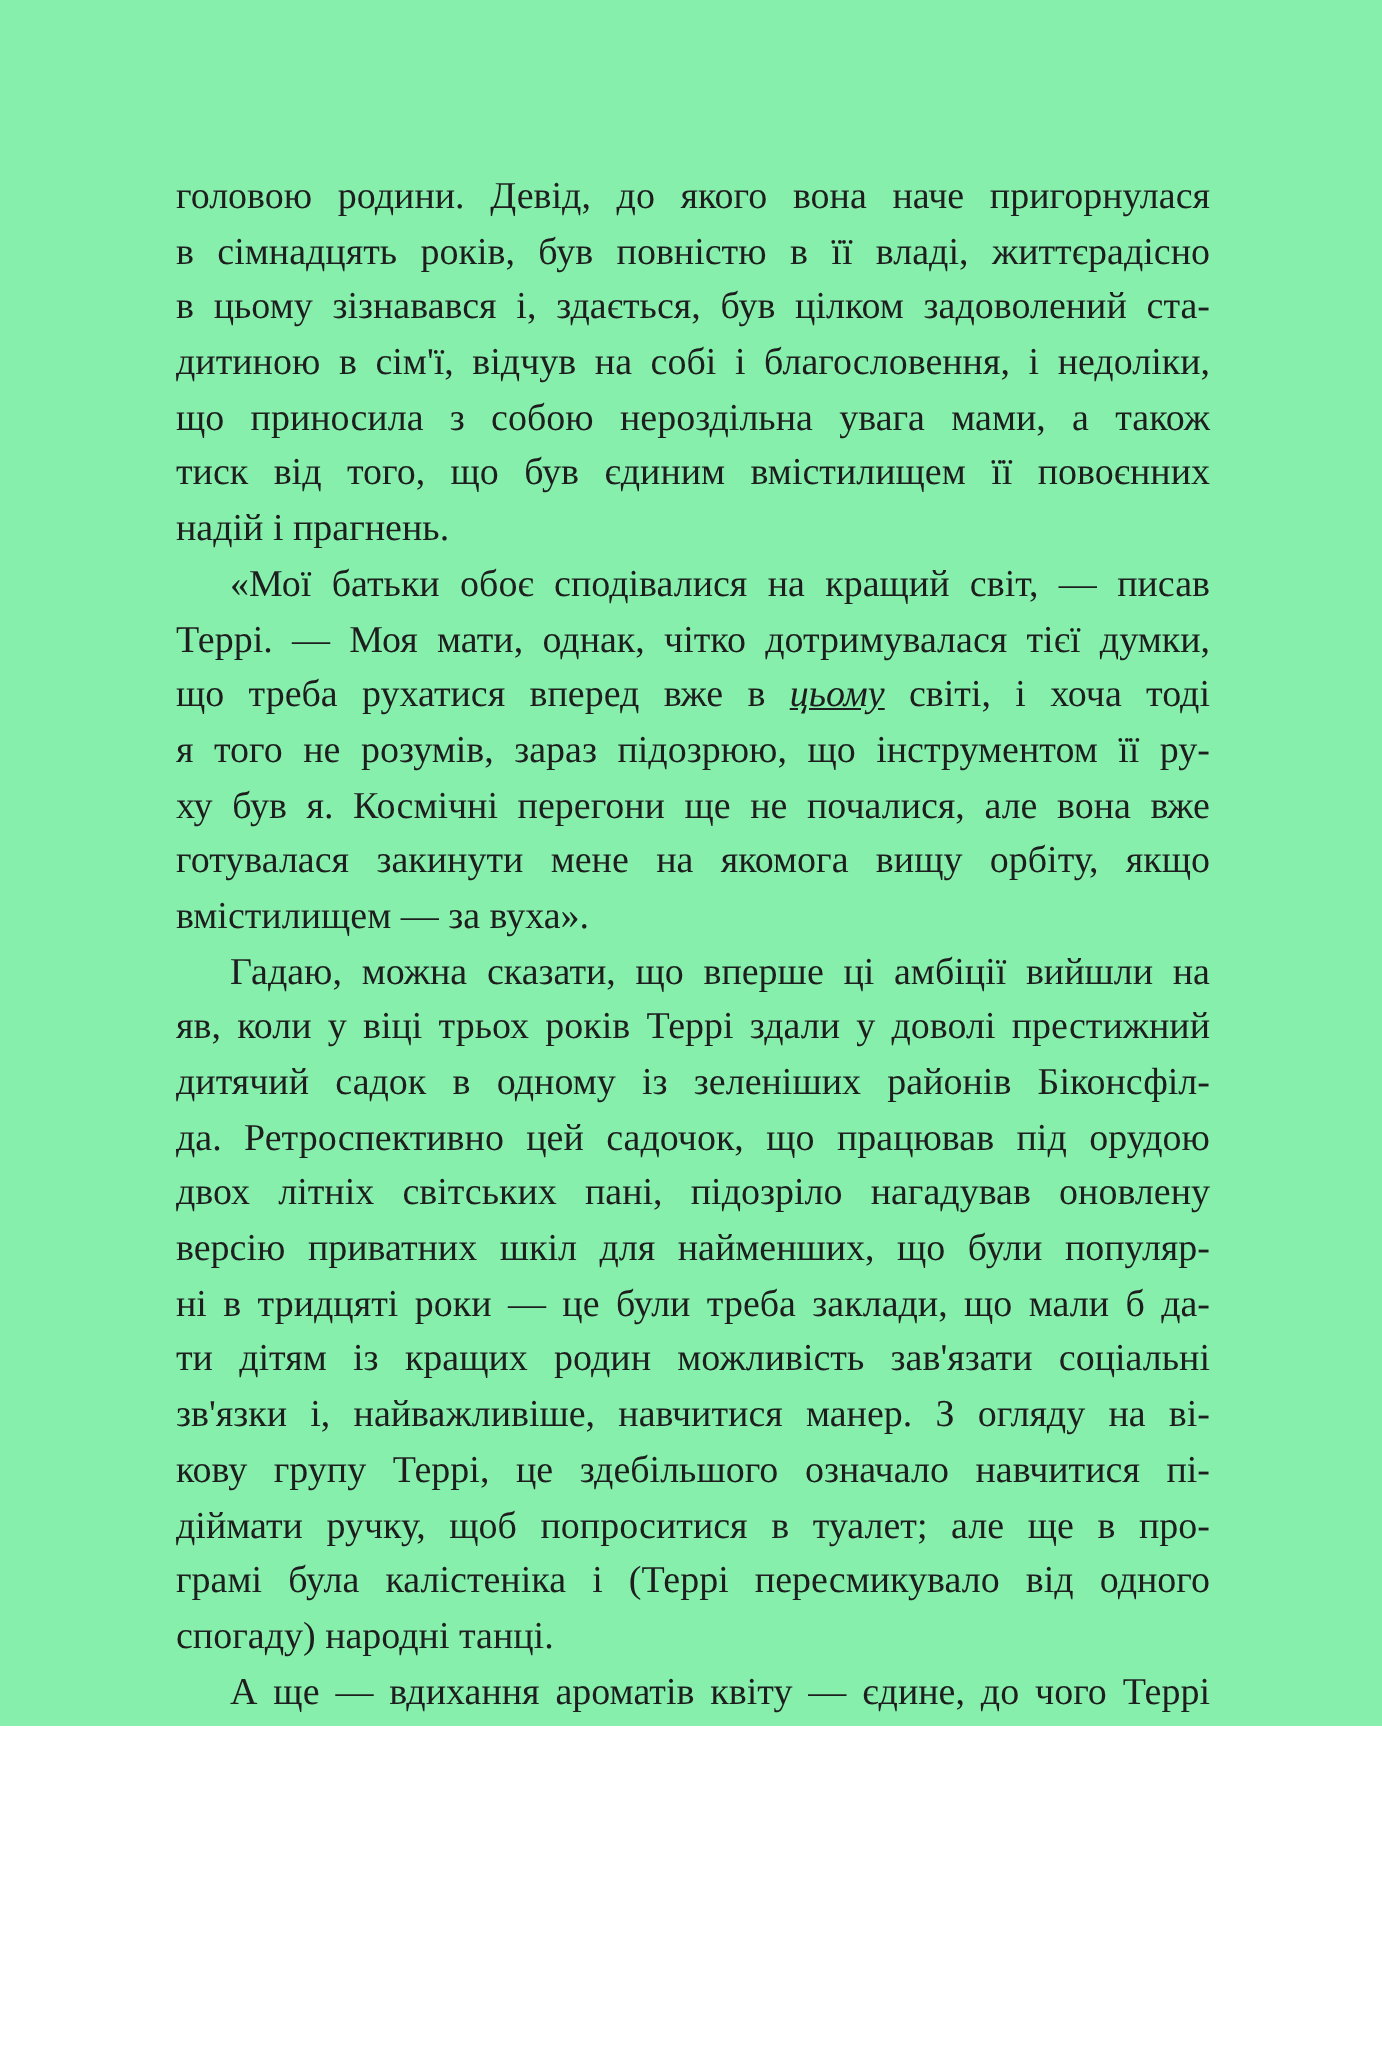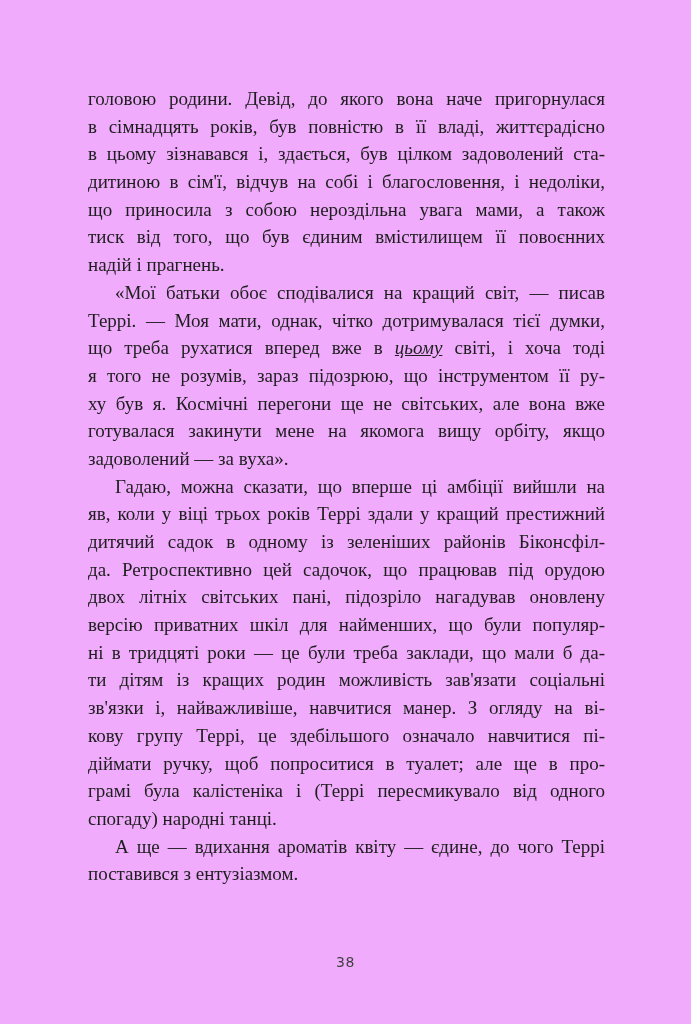--- a/index.html
+++ b/index.html
@@ -3,22 +3,22 @@
 <meta charset="utf-8">
 <style>
   html, body {
     margin: 0;
     padding: 0;
     background: #ffffff;
   }
   .book-page {
     position: relative;
     width: 691px;
-    height: 1024px;
-    background: #f0abfc;
+    height: 863px;
+    background: #86efac;
     overflow: hidden;
     font-family: "Liberation Serif", serif;
   }
   .text-block {
     position: absolute;
     left: 88px;
     top: 85px;
     width: 517px;
     color: #1e1e1e;
     font-size: 19px;
@@ -66,28 +66,28 @@
       <div class="line">що приносила з собою нероздільна увага мами, а також</div>
       <div class="line">тиск від того, що був єдиним вмістилищем її повоєнних</div>
       <div class="line last">надій і прагнень.</div>
     </div>
 
     <div class="paragraph">
       <div class="line indent">«Мої батьки обоє сподівалися на кращий світ, — писав</div>
       <div class="line">Террі. — Моя мати, однак, чітко дотримувалася тієї думки,</div>
       <div class="line"><span>що треба рухатися вперед вже в </span><span class="italic">цьому</span><span> світі, і хоча тоді</span></div>
       <div class="line">я того не розумів, зараз підозрюю, що інструментом її ру-</div>
-      <div class="line">ху був я. Космічні перегони ще не світських, але вона вже</div>
+      <div class="line">ху був я. Космічні перегони ще не почалися, але вона вже</div>
       <div class="line">готувалася закинути мене на якомога вищу орбіту, якщо</div>
-      <div class="line last">задоволений — за вуха».</div>
+      <div class="line last">вмістилищем — за вуха».</div>
     </div>
 
     <div class="paragraph">
       <div class="line indent">Гадаю, можна сказати, що вперше ці амбіції вийшли на</div>
-      <div class="line">яв, коли у віці трьох років Террі здали у кращий престижний</div>
+      <div class="line">яв, коли у віці трьох років Террі здали у доволі престижний</div>
       <div class="line">дитячий садок в одному із зеленіших районів Біконсфіл-</div>
       <div class="line">да. Ретроспективно цей садочок, що працював під орудою</div>
       <div class="line">двох літніх світських пані, підозріло нагадував оновлену</div>
       <div class="line">версію приватних шкіл для найменших, що були популяр-</div>
       <div class="line">ні в тридцяті роки — це були треба заклади, що мали б да-</div>
       <div class="line">ти дітям із кращих родин можливість зав'язати соціальні</div>
       <div class="line">зв'язки і, найважливіше, навчитися манер. З огляду на ві-</div>
       <div class="line">кову групу Террі, це здебільшого означало навчитися пі-</div>
       <div class="line">діймати ручку, щоб попроситися в туалет; але ще в про-</div>
       <div class="line">грамі була калістеніка і (Террі пересмикувало від одного</div>

